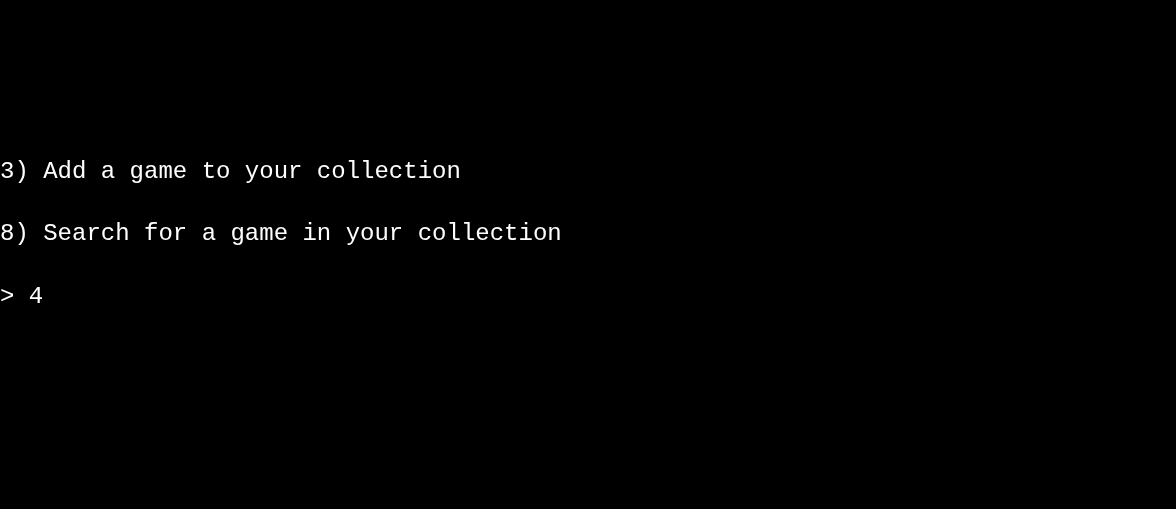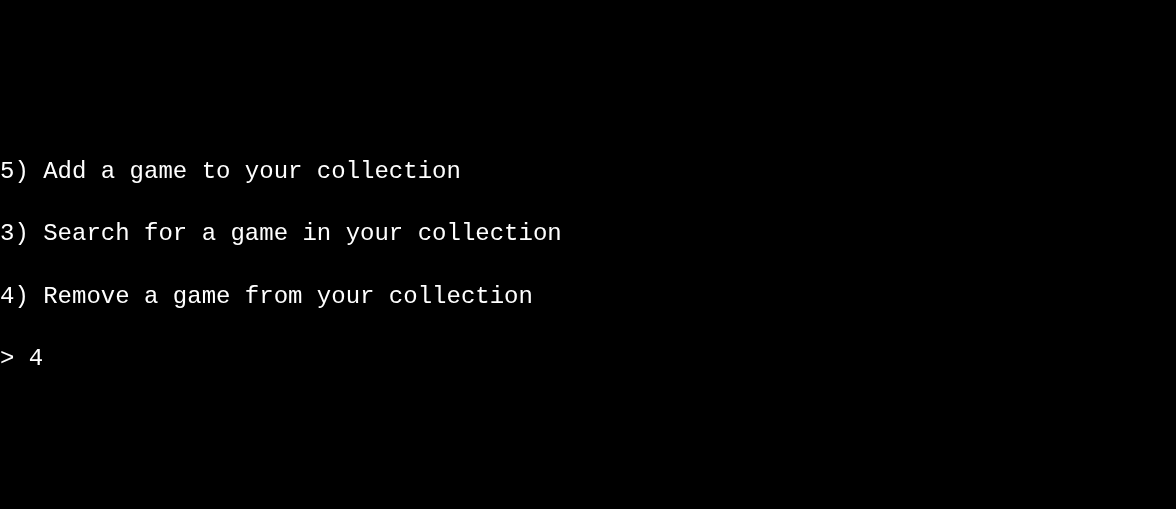--- a/index.html
+++ b/index.html
@@ -27,23 +27,22 @@
     .inline {
       display: inline;
     }
   </style>
 </head>
 <body>
 
 
 
 <div class="terminal">
-<span class="line">5) Add a game to your collection</span>
-<span class="line">3) Search for a game in your collection</span>
-<span class="line">4) Remove a game from your collection</span>
+<span class="line">3) Add a game to your collection</span>
+<span class="line">8) Search for a game in your collection</span>
 <span class="line"><span class="inline">&gt; </span><span class="inline">4</span></span>
 
 
 
 
 
 
 
 
 </div>

